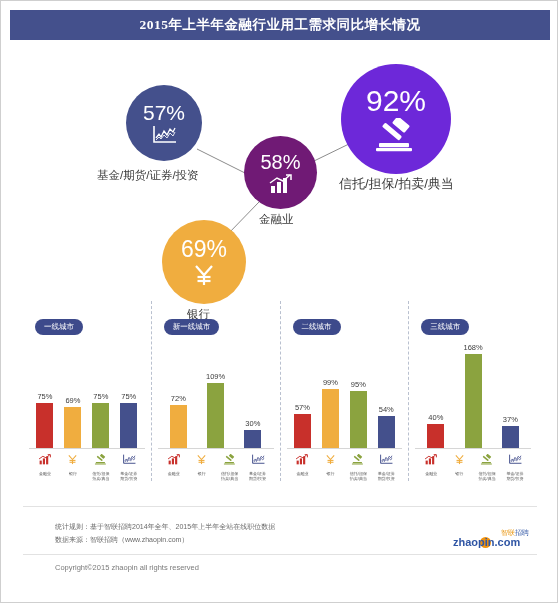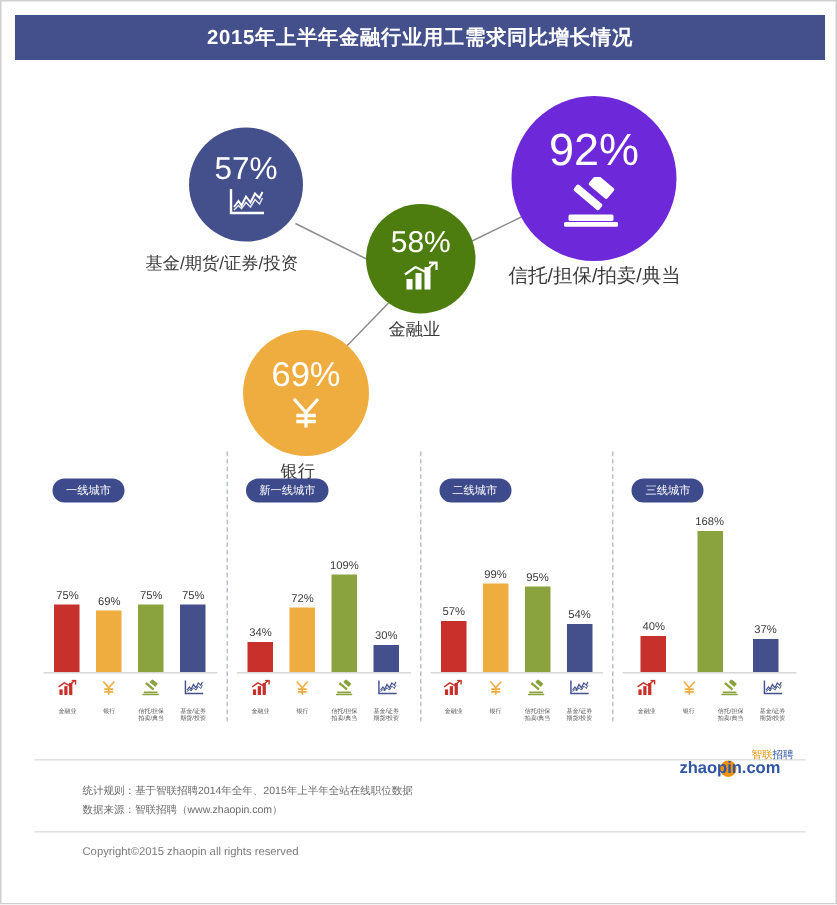--- a/index.html
+++ b/index.html
@@ -14,21 +14,21 @@
     position:absolute;inset:0;
     border:1px solid #cfcfcf;
     box-sizing:border-box;
     background:#fff;
   }
 
   
   .titlebar{
     position:absolute;left:9px;top:9px;width:540px;height:30px;
     background:#44508c;
-    display:flex;align-items:center;justify-content:center;
+    display:flex;align-items:center;justify-content:center;font-family:Liberation Serif, serif;
   }
   .titlebar .t{
     color:#ffffff;font-size:13.5px;font-weight:bold;letter-spacing:.5px;
   }
 
   
   .bubbles{
     position:absolute;left:0;top:48px;width:558px;height:265px;
   }
   .bub{
@@ -40,21 +40,21 @@
   .bub .ic{margin-top:2px;line-height:1;}
   .cap{
     position:absolute;color:#3a3a3a;font-size:11px;white-space:nowrap;
   }
 
   
   #b-fund{left:125px;top:36px;width:76px;height:76px;background:#44508c;}
   #b-fund .pct{font-size:21px;}
   #cap-fund{left:96px;top:119px;font-size:11.5px;}
 
-  #b-core{left:243px;top:87px;width:73px;height:73px;background:#4d7c0f;}
+  #b-core{left:243px;top:87px;width:73px;height:73px;background:#701a75;}
   #b-core .pct{font-size:20px;}
   #cap-core{left:258px;top:163px;font-size:11.5px;}
 
   #b-trust{left:340px;top:15px;width:110px;height:110px;background:#6d28d9;}
   #b-trust .pct{font-size:30px;}
   #cap-trust{left:338px;top:126px;font-size:13px;}
 
   #b-bank{left:161px;top:171px;width:84px;height:84px;background:#f0ad3f;}
   #b-bank .pct{font-size:23px;}
   #cap-bank{left:186px;top:258px;font-size:11.5px;}
@@ -111,21 +111,21 @@
   .footsep{
     position:absolute;left:22px;top:505px;width:514px;height:1px;background:#e2e2e2;
   }
   .footnote{
     position:absolute;left:54px;font-size:7px;color:#6b6b6b;white-space:nowrap;
   }
   #fn1{top:521px;}
   #fn2{top:534px;}
 
   .logo{
-    position:absolute;left:452px;top:497px;width:76px;height:22px;
+    position:absolute;left:452px;top:527px;width:76px;height:22px;
   }
   .logo .cn{
     position:absolute;right:0;top:0;font-size:7px;color:#e8940c;letter-spacing:0;
   }
   .logo .cn b{color:#2f55a4;font-weight:normal;}
   .logo .en{
     position:absolute;left:0;top:8px;font-size:11px;color:#2f55a4;font-weight:bold;
   }
   .logo .dot{
     position:absolute;left:27px;top:9px;width:11px;height:11px;border-radius:50%;
@@ -274,24 +274,20 @@
               </svg></span>
             <div class="lbl">基金/证券
 期货/投资</div>
           </div>
         </div>
       </div>
       <div class="panel">
         <div class="pill">新一线城市</div>
         <div class="plot">
           <div class="barwrap">
-            <div class="barval">34%</div>
-            <div class="bar" style="height: 20px; background: rgb(200, 48, 43);"></div>
-          </div>
-          <div class="barwrap">
             <div class="barval">72%</div>
             <div class="bar" style="height: 43px; background: rgb(240, 173, 63);"></div>
           </div>
           <div class="barwrap">
             <div class="barval">109%</div>
             <div class="bar" style="height: 65px; background: rgb(139, 163, 63);"></div>
           </div>
           <div class="barwrap">
             <div class="barval">30%</div>
             <div class="bar" style="height: 18px; background: rgb(68, 80, 140);"></div>

